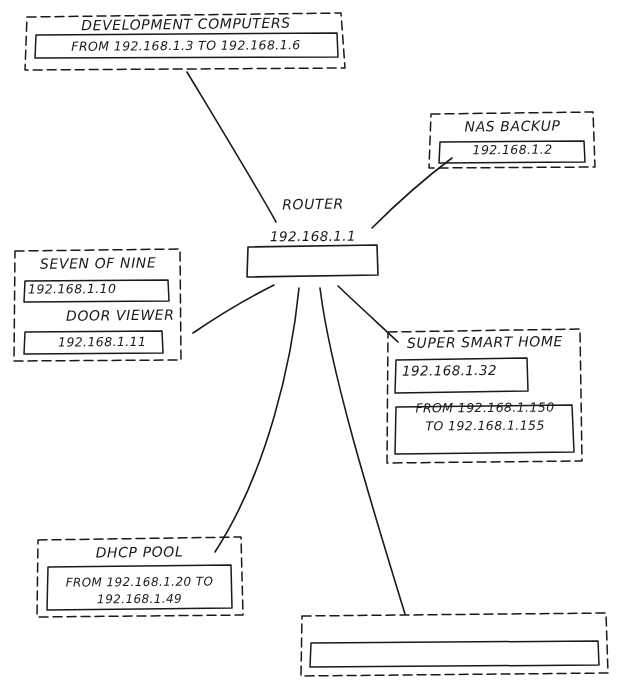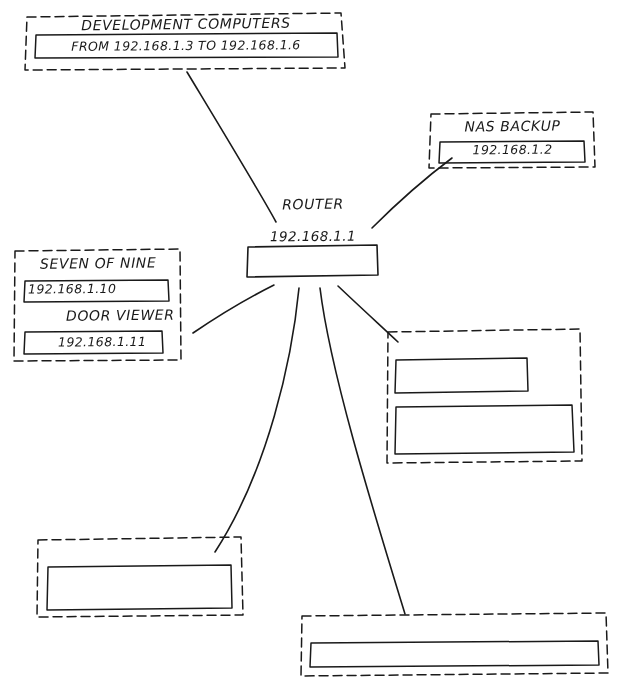--- a/index.html
+++ b/index.html
@@ -113,16 +113,27 @@
   <div class="node" style="left:22px; top:255px; width:152px;">
     <div class="node-title" style="margin-left:18px;">SEVEN OF NINE</div>
     <div class="ip-line" style="margin-top:10px; margin-left:6px;">192.168.1.10</div>
   </div>
 
   <div class="node" style="left:22px; top:307px; width:150px;margin-left:30px;">
     <div class="node-title" style="margin-left:14px;">DOOR VIEWER</div>
     <div class="ip-line" style="margin-top:11px; margin-left:6px;">192.168.1.11</div>
   </div>
 
+  <div class="node" style="left:388px; top:330px; width:194px;">
+    <div class="node-title center-text" style="margin-top:4px;">SUPER SMART HOME</div>
+    <div class="ip-line" style="margin-top:12px; margin-left:14px; font-size:13.5px;">192.168.1.32</div>
+    <div class="ip-line two center-text" style="margin-top:21px; font-size:12.5px;">FROM 192.168.1.150
+TO 192.168.1.155</div>
+  </div>
 
+  <div class="node" style="left:38px; top:539px; width:203px;">
+    <div class="node-title center-text" style="margin-top:5px;">DHCP POOL</div>
+    <div class="ip-line two center-text" style="margin-top:14px; font-size:12px;">FROM 192.168.1.20 TO
+192.168.1.49</div>
+  </div>
 
 
 </div>
 
 </body></html>

